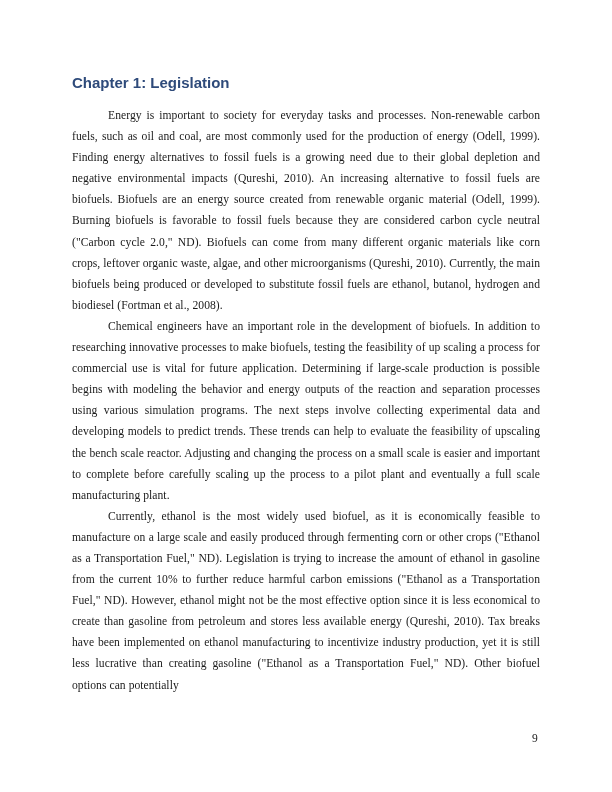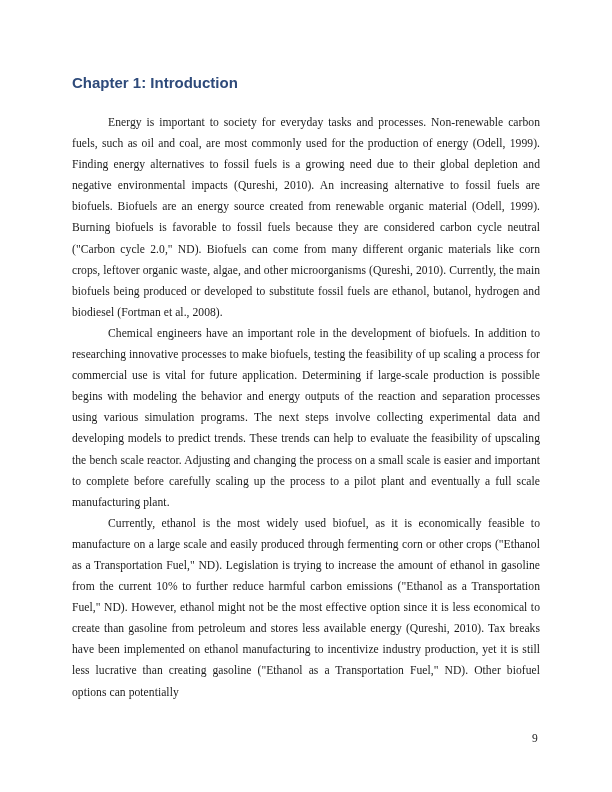--- a/index.html
+++ b/index.html
@@ -33,34 +33,34 @@
     .para {
       font-family: "Liberation Serif", "DejaVu Serif", serif;
       font-size: 11.6px;
       line-height: 21.1px;
       text-align: justify;
       text-indent: 36px;
       margin: 0;
       letter-spacing: 0.05px;
     }
     .para.first {
-      margin-top: 18px;
+      margin-top: 11px;
     }
     .page-number {
       position: absolute;
       left: 532px;
       top: 732px;
       font-family: "Liberation Serif", "DejaVu Serif", serif;
       font-size: 11.5px;
       color: #1a1a1a;
     }
   </style>
 </head>
 <body>
 
 <div class="page">
-  <h1 class="chapter-title">Chapter 1: Introduction</h1>
+  <h1 class="chapter-title">Chapter 1: Legislation</h1>
   <p class="para first">Energy is important to society for everyday tasks and processes. Non-renewable carbon fuels, such as oil and coal, are most commonly used for the production of energy (Odell, 1999). Finding energy alternatives to fossil fuels is a growing need due to their global depletion and negative environmental impacts (Qureshi, 2010). An increasing alternative to fossil fuels are biofuels. Biofuels are an energy source created from renewable organic material (Odell, 1999). Burning biofuels is favorable to fossil fuels because they are considered carbon cycle neutral ("Carbon cycle 2.0," ND). Biofuels can come from many different organic materials like corn crops, leftover organic waste, algae, and other microorganisms (Qureshi, 2010). Currently, the main biofuels being produced or developed to substitute fossil fuels are ethanol, butanol, hydrogen and biodiesel (Fortman et al., 2008).</p>
   <p class="para">Chemical engineers have an important role in the development of biofuels. In addition to researching innovative processes to make biofuels, testing the feasibility of up scaling a process for commercial use is vital for future application. Determining if large-scale production is possible begins with modeling the behavior and energy outputs of the reaction and separation processes using various simulation programs. The next steps involve collecting experimental data and developing models to predict trends. These trends can help to evaluate the feasibility of upscaling the bench scale reactor. Adjusting and changing the process on a small scale is easier and important to complete before carefully scaling up the process to a pilot plant and eventually a full scale manufacturing plant.</p>
   <p class="para">Currently, ethanol is the most widely used biofuel, as it is economically feasible to manufacture on a large scale and easily produced through fermenting corn or other crops ("Ethanol as a Transportation Fuel," ND). Legislation is trying to increase the amount of ethanol in gasoline from the current 10% to further reduce harmful carbon emissions ("Ethanol as a Transportation Fuel," ND). However, ethanol might not be the most effective option since it is less economical to create than gasoline from petroleum and stores less available energy (Qureshi, 2010). Tax breaks have been implemented on ethanol manufacturing to incentivize industry production, yet it is still less lucrative than creating gasoline ("Ethanol as a Transportation Fuel," ND). Other biofuel options can potentially</p>
 </div>
 
 <div class="page-number">9</div>
 
 </body></html>

